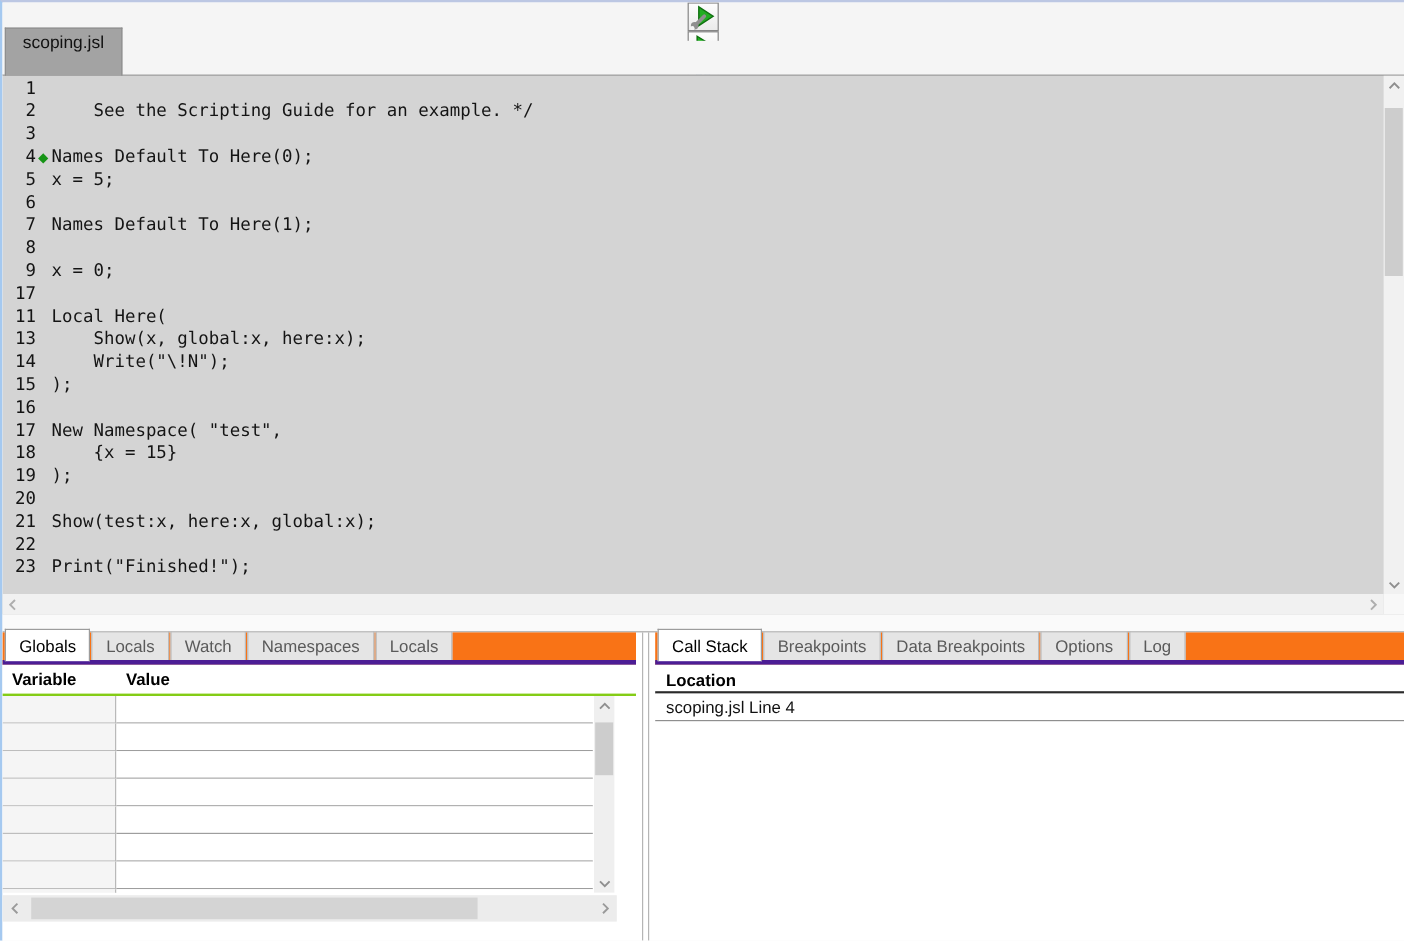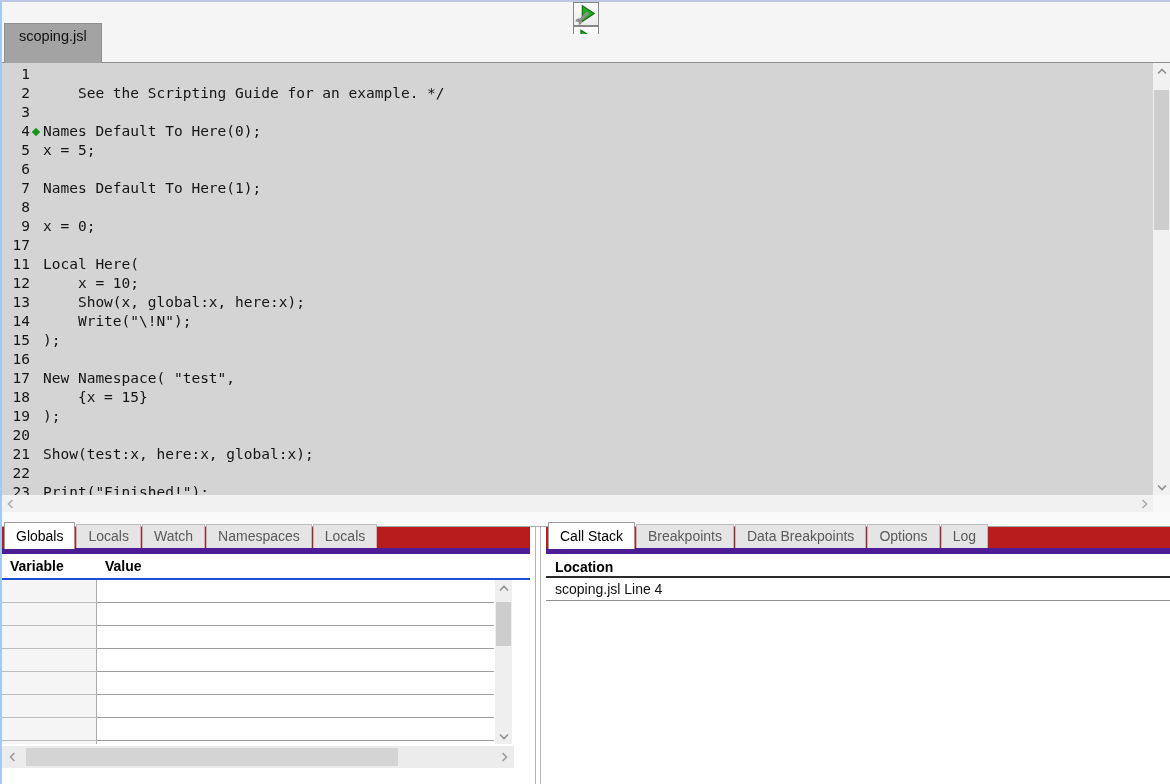--- a/index.html
+++ b/index.html
@@ -39,25 +39,25 @@
   
   .midgap { height:14px; background:#fafafa; }
 
   
   .bottom { height:258px; display:flex; border-top:1px solid #a9a9a9; background:#fff; }
   .panel-left { width:528px; position:relative; }
   .divider { width:16px; display:flex; justify-content:center; }
   .divider::before { content:""; width:4px; border-left:1px solid #b5b5b5; border-right:1px solid #b5b5b5; }
   .panel-right { flex:1; min-width:0; }
 
-  .tabs { height:27px; display:flex; align-items:flex-end; padding-left:2px; border-bottom:6px solid #4c1d95; background:#b91c1c; }
+  .tabs { height:27px; display:flex; align-items:flex-end; padding-left:2px; border-bottom:4px solid #4c1d95; background:#f97316; }
   .tab { height:24px; line-height:23px; padding:0 11px; background:#e5e5e5; border:1px solid #bbbbbb; border-bottom:none; color:#5a5a5a; font-size:14px; margin-right:1px; cursor:pointer; white-space:nowrap; }
   .tab.active { background:#fff; border-color:#9c9c9c; color:#000; height:27px; line-height:26px; margin-bottom:-1px; }
 
-  .grid-head { display:flex; height:26px; align-items:center; border-bottom:2px solid #1d4ed8; font-weight:bold; font-size:14px; color:#000; background:#fff; }
+  .grid-head { display:flex; height:26px; align-items:center; border-bottom:2px solid #84cc16; font-weight:bold; font-size:14px; color:#000; background:#fff; }
   .h-var { width:95px; padding-left:8px; }
   .h-val { padding-left:8px; }
 
   .var-rows { position:relative; height:164px; overflow:hidden; }
   .var-row { display:flex; height:23px; }
   .v-cell { width:95px; background:#f5f5f5; border-right:1px solid #ababab; border-bottom:1px solid #bdbdbd; }
   .val-cell { flex:1; background:#fff; border-bottom:1px solid #9e9e9e; margin-right:36px; }
   .var-vscroll { position:absolute; right:18px; top:0; width:17px; height:164px; background:#efefef; }
   .var-vscroll .thumb { position:absolute; top:22px; left:1px; right:1px; height:44px; background:#cdcdcd; }
   .var-hscroll { position:relative; width:512px; height:22px; background:#ececec; margin-top:2px; }
@@ -156,21 +156,20 @@
         <div class="code-line"><span class="lnum">2</span><span class="lmark"></span><span class="ltext">    See the Scripting Guide for an example. */</span></div>
         <div class="code-line"><span class="lnum">3</span><span class="lmark"></span><span class="ltext"></span></div>
         <div class="code-line"><span class="lnum">4</span><span class="lmark"><span class="diamond"></span></span><span class="ltext">Names Default To Here(0);</span></div>
         <div class="code-line"><span class="lnum">5</span><span class="lmark"></span><span class="ltext">x = 5;</span></div>
         <div class="code-line"><span class="lnum">6</span><span class="lmark"></span><span class="ltext"></span></div>
         <div class="code-line"><span class="lnum">7</span><span class="lmark"></span><span class="ltext">Names Default To Here(1);</span></div>
         <div class="code-line"><span class="lnum">8</span><span class="lmark"></span><span class="ltext"></span></div>
         <div class="code-line"><span class="lnum">9</span><span class="lmark"></span><span class="ltext">x = 0;</span></div>
         <div class="code-line"><span class="lnum">17</span><span class="lmark"></span><span class="ltext"></span></div>
         <div class="code-line"><span class="lnum">11</span><span class="lmark"></span><span class="ltext">Local Here(</span></div>
-        <div class="code-line"><span class="lnum">12</span><span class="lmark"></span><span class="ltext">    x = 10;</span></div>
         <div class="code-line"><span class="lnum">13</span><span class="lmark"></span><span class="ltext">    Show(x, global:x, here:x);</span></div>
         <div class="code-line"><span class="lnum">14</span><span class="lmark"></span><span class="ltext">    Write("\!N");</span></div>
         <div class="code-line"><span class="lnum">15</span><span class="lmark"></span><span class="ltext">);</span></div>
         <div class="code-line"><span class="lnum">16</span><span class="lmark"></span><span class="ltext"></span></div>
         <div class="code-line"><span class="lnum">17</span><span class="lmark"></span><span class="ltext">New Namespace( "test",</span></div>
         <div class="code-line"><span class="lnum">18</span><span class="lmark"></span><span class="ltext">    {x = 15}</span></div>
         <div class="code-line"><span class="lnum">19</span><span class="lmark"></span><span class="ltext">);</span></div>
         <div class="code-line"><span class="lnum">20</span><span class="lmark"></span><span class="ltext"></span></div>
         <div class="code-line"><span class="lnum">21</span><span class="lmark"></span><span class="ltext">Show(test:x, here:x, global:x);</span></div>
         <div class="code-line"><span class="lnum">22</span><span class="lmark"></span><span class="ltext"></span></div>

